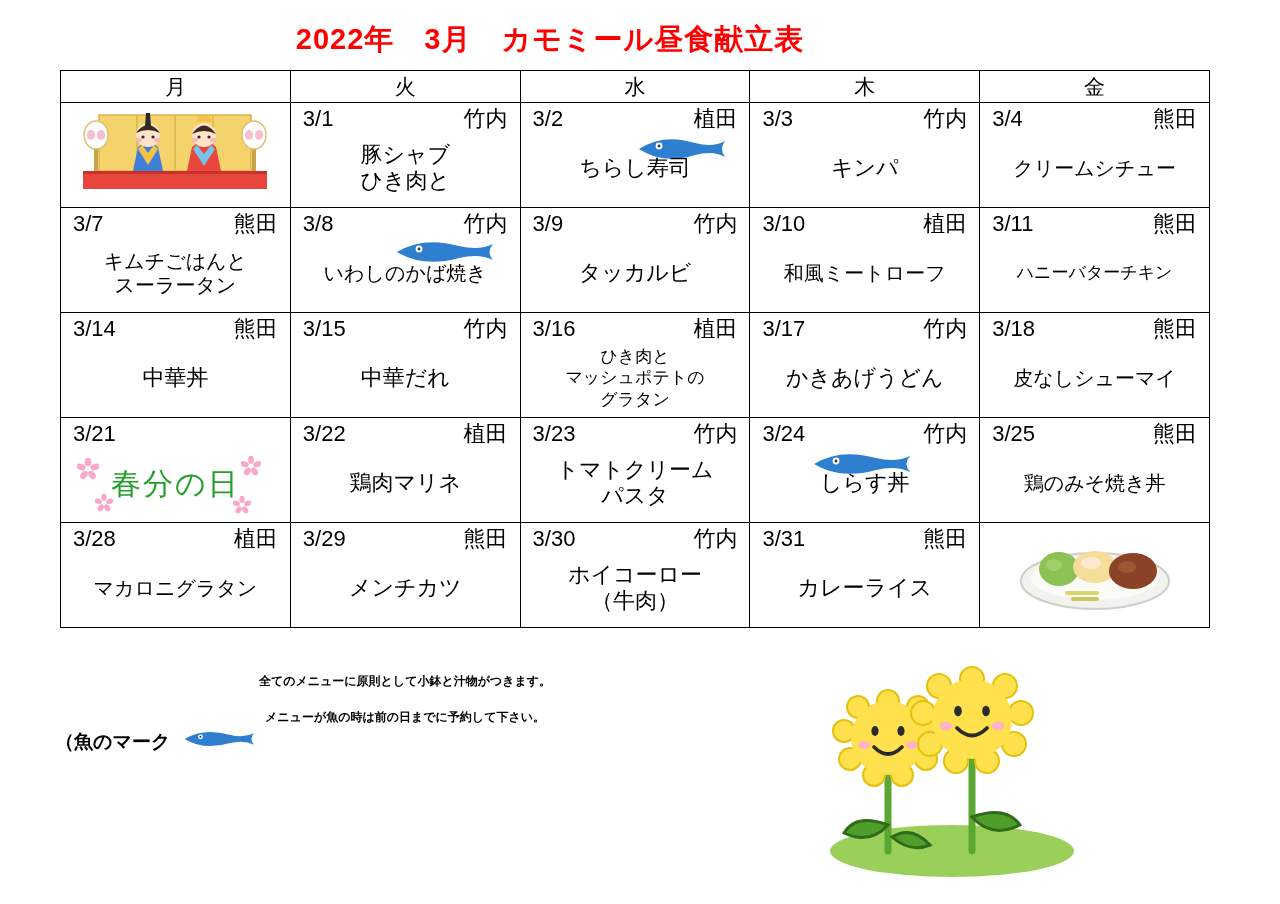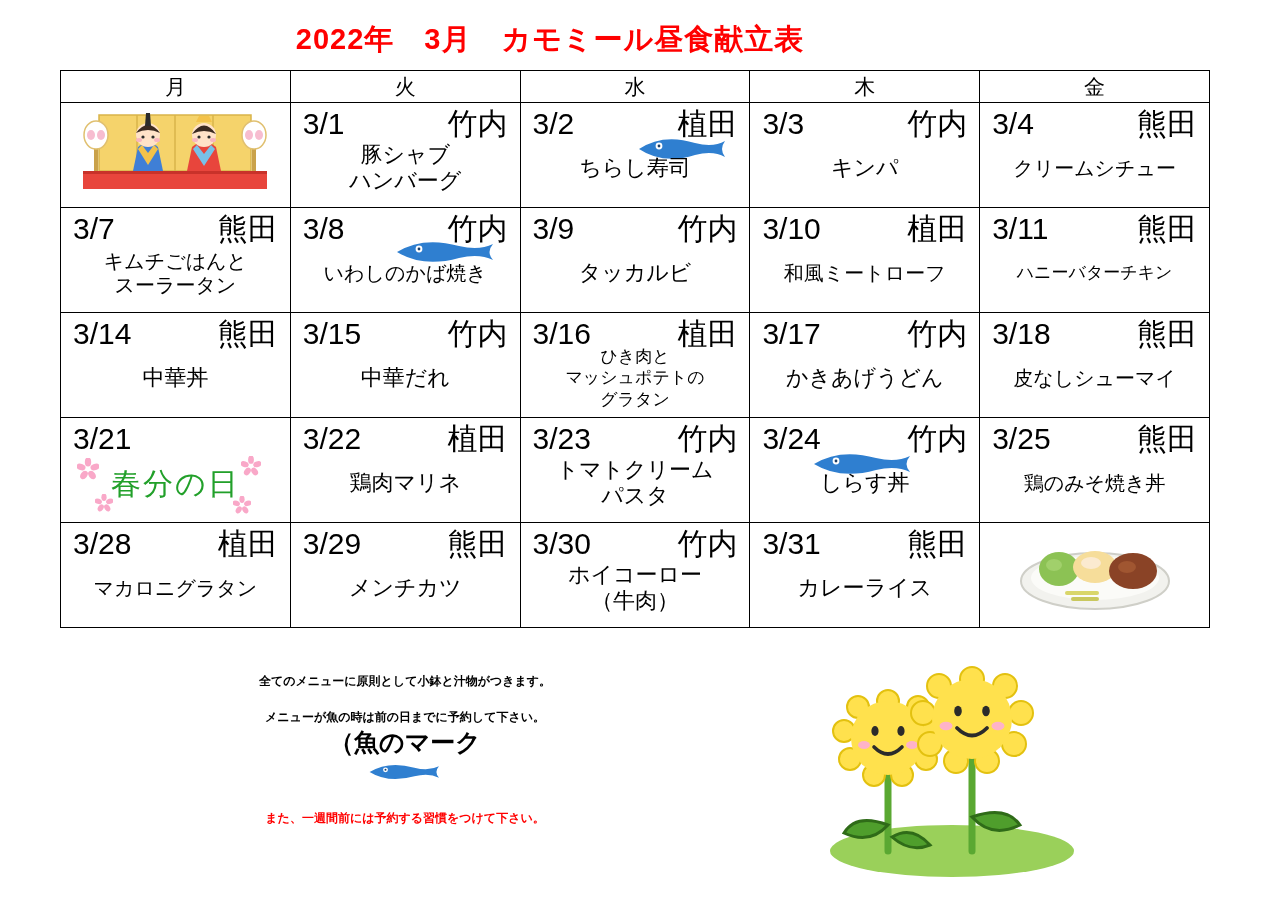--- a/index.html
+++ b/index.html
@@ -59,21 +59,21 @@
   }
   td.cell {
     height: 105px;
     position: relative;
   }
   .cell-head {
     display: flex;
     justify-content: space-between;
     align-items: flex-start;
     padding: 2px 12px 0 12px;
-    font-size: 30px;
+    font-size: 22px;
     line-height: 1.25;
     white-space: nowrap;
   }
   .cell-head .date { }
   .cell-head .cook { }
   .cell-body {
     position: absolute;
     left: 0;
     right: 0;
     top: 32px;
@@ -148,24 +148,23 @@
     color: #000;
     line-height: 1.5;
     white-space: nowrap;
     text-align: center;
   }
   .note-line.red { color: #ff0000; }
   .note-gap { height: 18px; }
   .note-fish-row {
     display: flex;
     align-items: center;
-    font-size: 25px;
+    font-size: 19px;
     font-weight: bold;
     white-space: nowrap;
-    flex-direction: column;
   }
   .note-fish-row .fish-inline {
     display: inline-block;
     margin: 0 8px;
   }
 
   
   .flowers {
     position: absolute;
     left: 800px;
@@ -238,21 +237,21 @@
             </div>
           </td>
 
           <td class="cell">
             <div class="cell-head">
               <span class="date">3/1</span>
               <span class="cook">竹内</span>
             </div>
             <div class="cell-body">
               <span class="menu">豚シャブ
-ハンバーグ</span>
+ひき肉と</span>
             </div>
           </td>
 
           <td class="cell">
             <div class="cell-head">
               <span class="date">3/2</span>
               <span class="cook">植田</span>
             </div>
             <div class="fish" style="left:112px; top:28px;">
               <svg width="100" height="36" viewBox="0 0 100 36">
@@ -576,21 +575,20 @@
       <span>（魚のマーク</span>
       <span class="fish-inline">
         <svg width="84" height="26" viewBox="0 0 110 36">
           <path d="M6 18 Q32 2 68 12 Q88 17 102 10 Q95 18 102 26 Q88 19 68 24 Q32 34 6 18 Z" fill="#2f7fd0"></path>
           <circle cx="28" cy="15" r="3.4" fill="#ffffff"></circle>
           <circle cx="28" cy="15" r="1.4" fill="#1b3e66"></circle>
         </svg>
       </span>
     </div>
     <div class="note-gap"></div>
-    <div class="note-line red">また、一週間前には予約する習慣をつけて下さい。</div>
   </div>
 
   <div class="flowers">
     <svg width="300" height="230" viewBox="0 0 300 230">
 
       <ellipse cx="152" cy="196" rx="122" ry="26" fill="#9ad05a"></ellipse>
 
       <path d="M88 196 L88 118" stroke="#5aa832" stroke-width="7" fill="none" stroke-linecap="round"></path>
       <path d="M172 196 L172 104" stroke="#5aa832" stroke-width="7" fill="none" stroke-linecap="round"></path>
 

